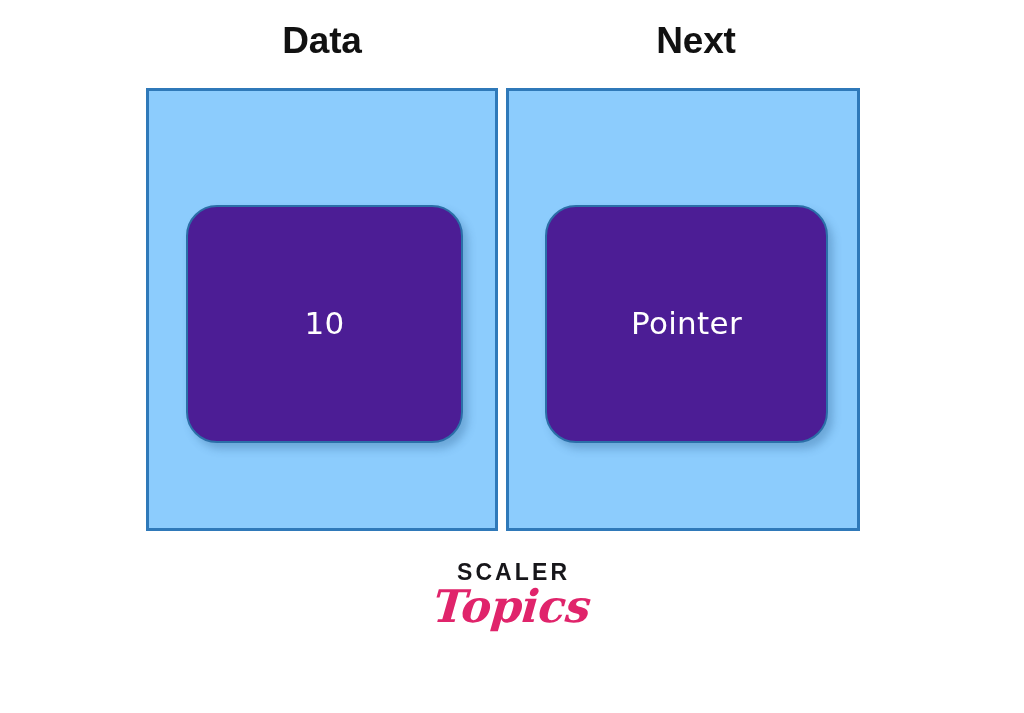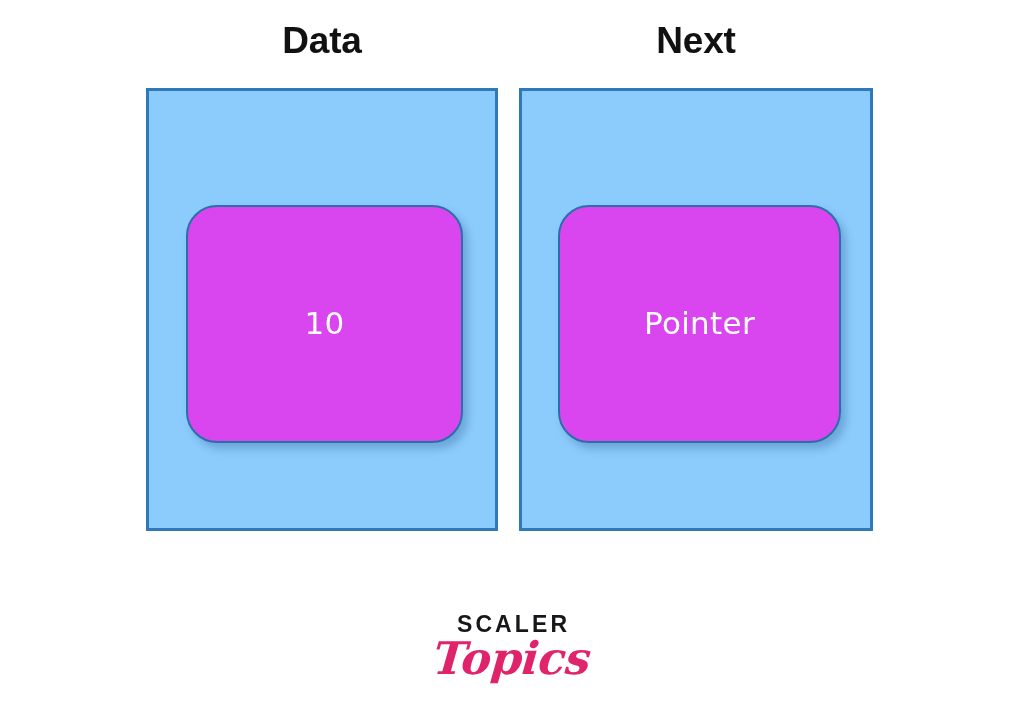--- a/index.html
+++ b/index.html
@@ -50,30 +50,30 @@
     height: 443px;
     background: #8cccfd;
     border: 3px solid #2f79b9;
     box-sizing: border-box;
   }
   .cell.data-cell {
     left: 146px;
     width: 352px;
   }
   .cell.next-cell {
-    left: 519px;
+    left: 506px;
     width: 354px;
   }
 
   
   .inner-box {
     position: absolute;
     top: 114px;
     height: 238px;
-    background: #d946ef;
+    background: #4c1d95;
     border: 2px solid #2b6fa8;
     border-radius: 31px;
     box-sizing: border-box;
     box-shadow: 5px 6px 9px rgba(30, 80, 130, 0.30);
     display: flex;
     align-items: center;
     justify-content: center;
   }
   .inner-box.data-inner {
     left: 37px;
@@ -91,21 +91,21 @@
     letter-spacing: 0.3px;
     line-height: 1;
     white-space: nowrap;
     transform: translateY(-1px);
   }
 
   
   .logo {
     position: absolute;
     left: 0;
-    top: 612px;
+    top: 560px;
     width: 1024px;
     text-align: center;
   }
   .logo-word-mark {
     display: block;
     font-family: "Liberation Sans", sans-serif;
     font-size: 23px;
     font-weight: bold;
     color: #17161a;
     letter-spacing: 3.1px;

